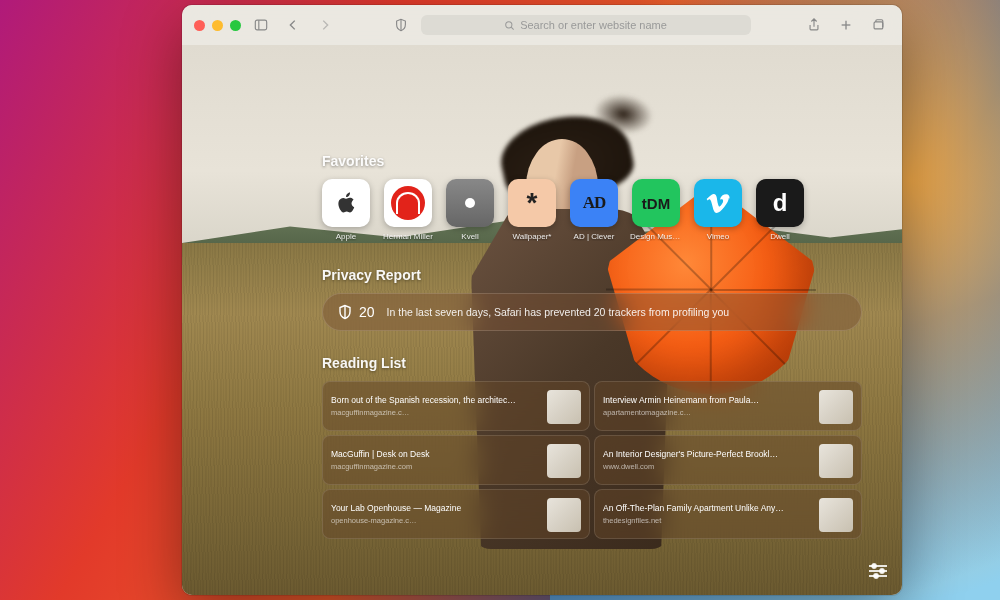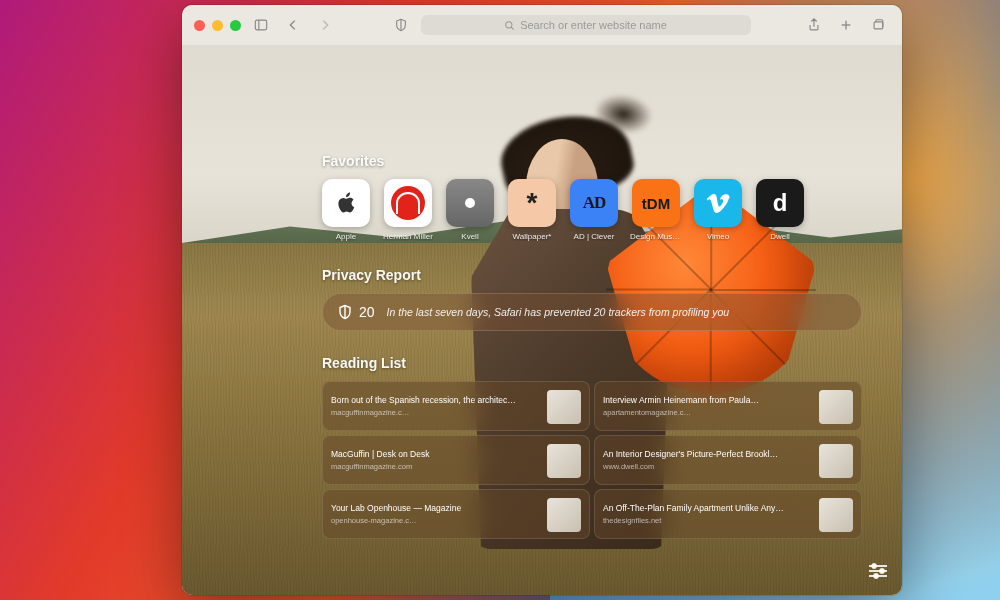--- a/index.html
+++ b/index.html
@@ -240,21 +240,20 @@
   display: flex;
   align-items: center;
   gap: 6px;
   font-size: 14px;
   font-weight: 500;
 }
 .privacy-card .shield svg { width:16px; height:16px; }
 .privacy-text {
   color: rgba(255,255,255,0.9);
   font-size: 10.5px;
-  font-style: italic;
 }
 .reading-grid {
   display: grid;
   grid-template-columns: repeat(2, 1fr);
   gap: 4px;
 }
 .reading-card {
   background: rgba(100,70,40,0.5);
   backdrop-filter: blur(12px);
   border-radius: 8px;
@@ -309,21 +308,21 @@
 .fi-apple { background:#fff; color:#333; }
 .fi-hm { background:#fff; }
 .fi-hm-inner{width:34px;height:34px;border-radius:50%;background:#e2231a;display:flex;align-items:center;justify-content:center;}
 .fi-hm-inner::before{content:"";width:20px;height:20px;border:2px solid #fff;border-radius:50% 50% 0 0;border-bottom:none;}
 .fi-kvell { background:linear-gradient(#888,#666); }
 .fi-kvell::before{content:"";width:10px;height:10px;background:#fff;border-radius:50%;}
 .fi-wallpaper { background:#f5c9a8; color:#222; font-size:28px; }
 .fi-monocle { background:#1a1a1a; color:#fff; }
 .fi-monocle svg{width:30px;height:30px;}
 .fi-ad { background:#3b82f6; color:#1a1a1a; font-size:17px; letter-spacing:-1px;}
-.fi-tdm { background:#f97316; color:#1a1a1a; font-size:15px;}
+.fi-tdm { background:#22c55e; color:#1a1a1a; font-size:15px;}
 .fi-vimeo { background:#1ab7ea; color:#fff; font-size:24px;}
 .fi-dwell { background:#1a1a1a; color:#fff; font-size:24px;}
 </style>
 </head>
 <body>
 
 <div class="desktop-bg"></div>
 
 <div class="browser-window">
 

